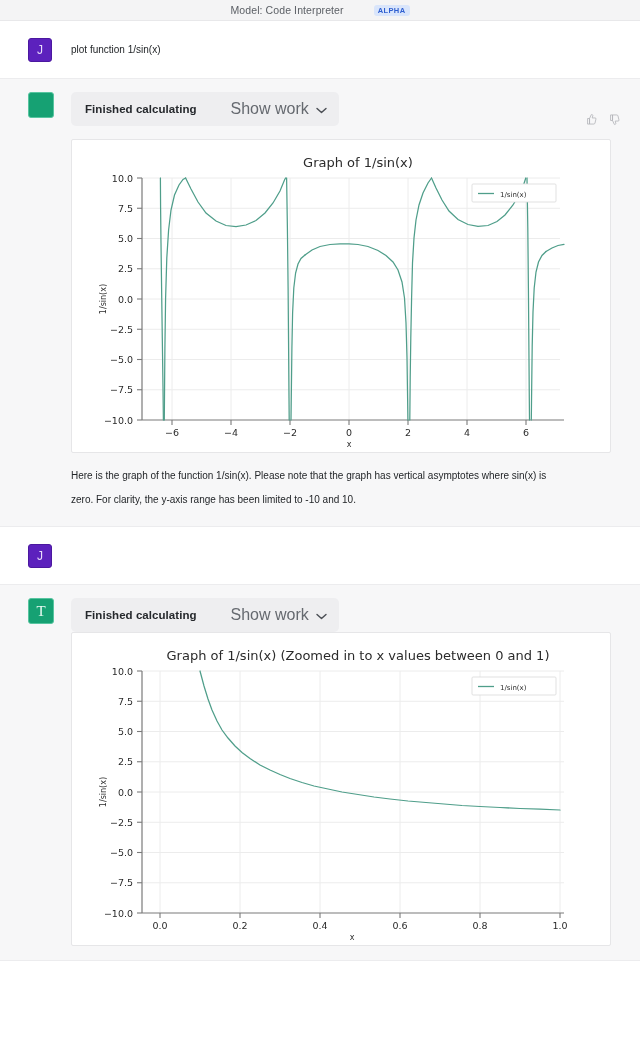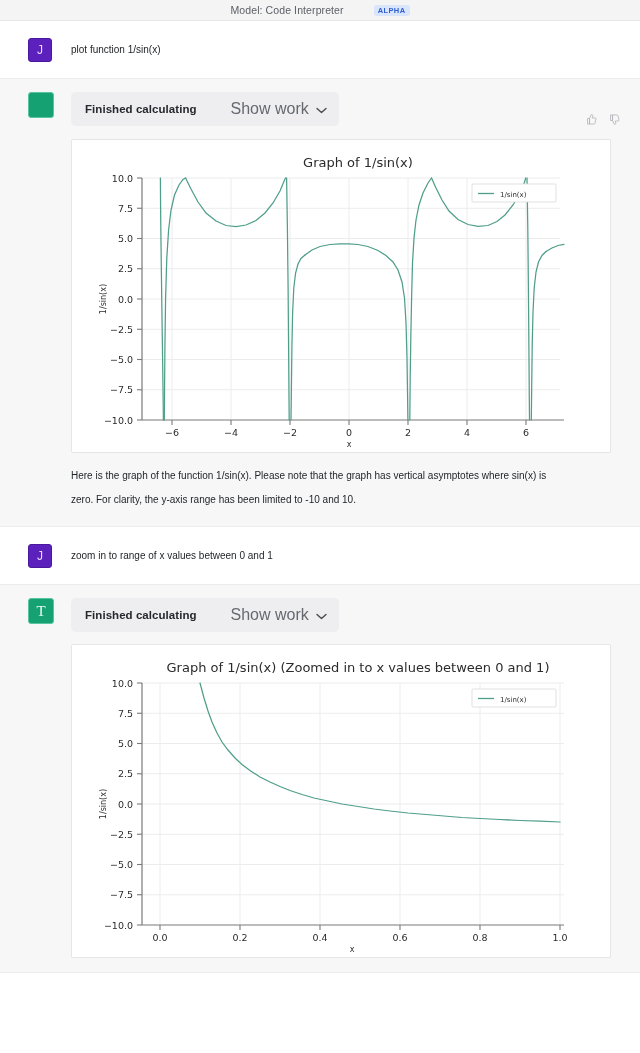--- a/index.html
+++ b/index.html
@@ -152,21 +152,21 @@
 
   
   .chart-card {
     background: #ffffff;
     border: 1px solid #e6e6e8;
     border-radius: 2px;
     margin-top: 13px;
     padding: 8px 6px 4px 18px;
     width: 540px;
   }
-  .chart-card.second { margin-top: 12px; }
+  .chart-card.second { margin-top: 0; }
   .chart-card svg { display: block; }
 
   
   .assistant-para {
     font-size: 10px;
     line-height: 24px;
     color: #232629;
     margin-top: 11px;
     width: 482px;
   }
@@ -335,21 +335,20 @@
         </div>
 
         <div class="assistant-para">Here is the graph of the function 1/sin(x). Please note that the graph has vertical asymptotes where sin(x) is zero. For clarity, the y-axis range has been limited to -10 and 10.</div>
       </div>
     </div>
   </div>
 
   <div class="turn user">
     <div class="turn-inner">
       <div class="avatar user-avatar">J</div>
-      <div class="user-text">zoom in to range of x values between 0 and 1</div>
     </div>
   </div>
 
   <div class="turn assistant">
     <div class="turn-inner">
       <div class="avatar assistant-avatar with-glyph">T</div>
       <div class="assistant-body">
 
         <div class="status-row">
           <div class="status-chip">

